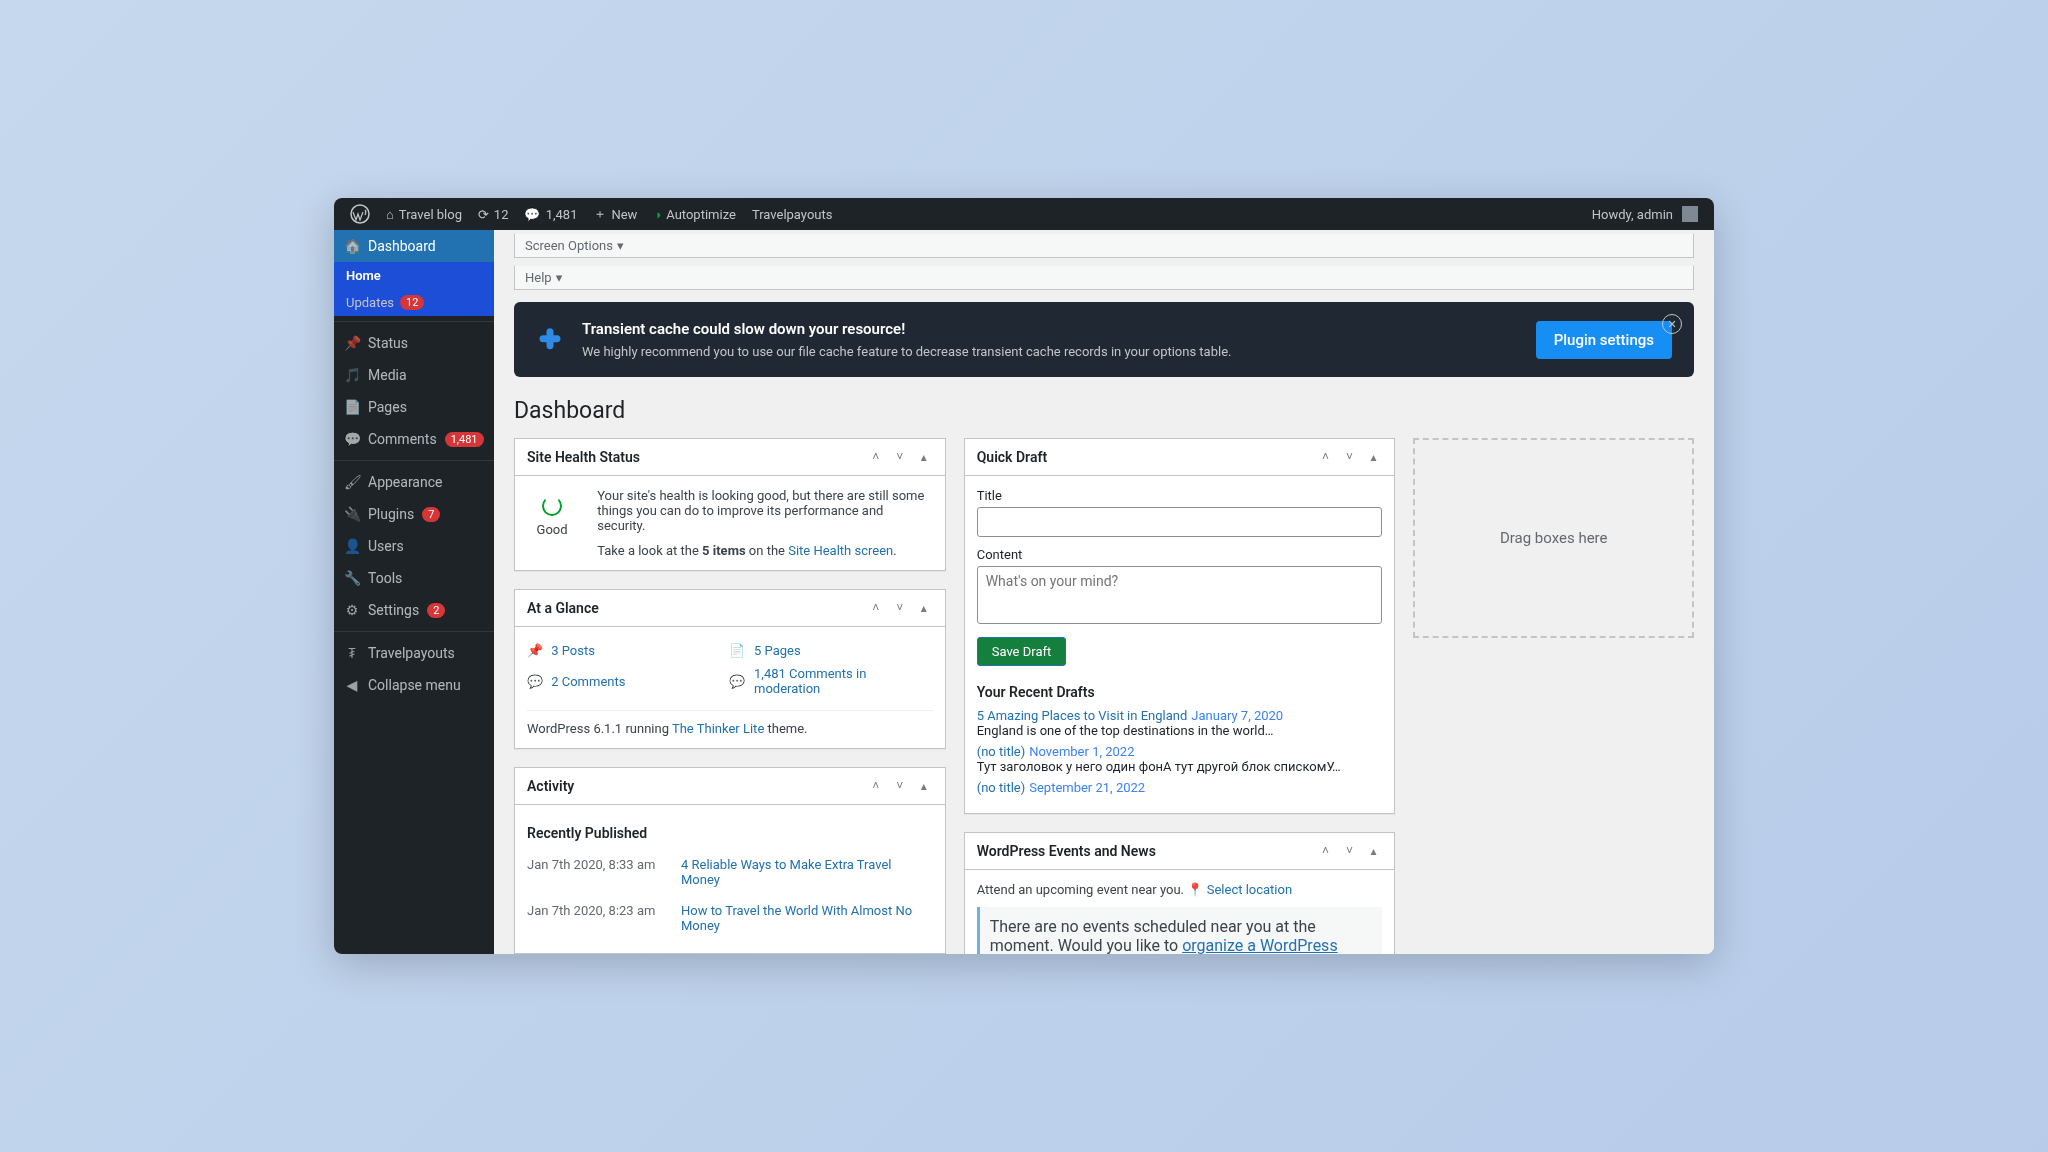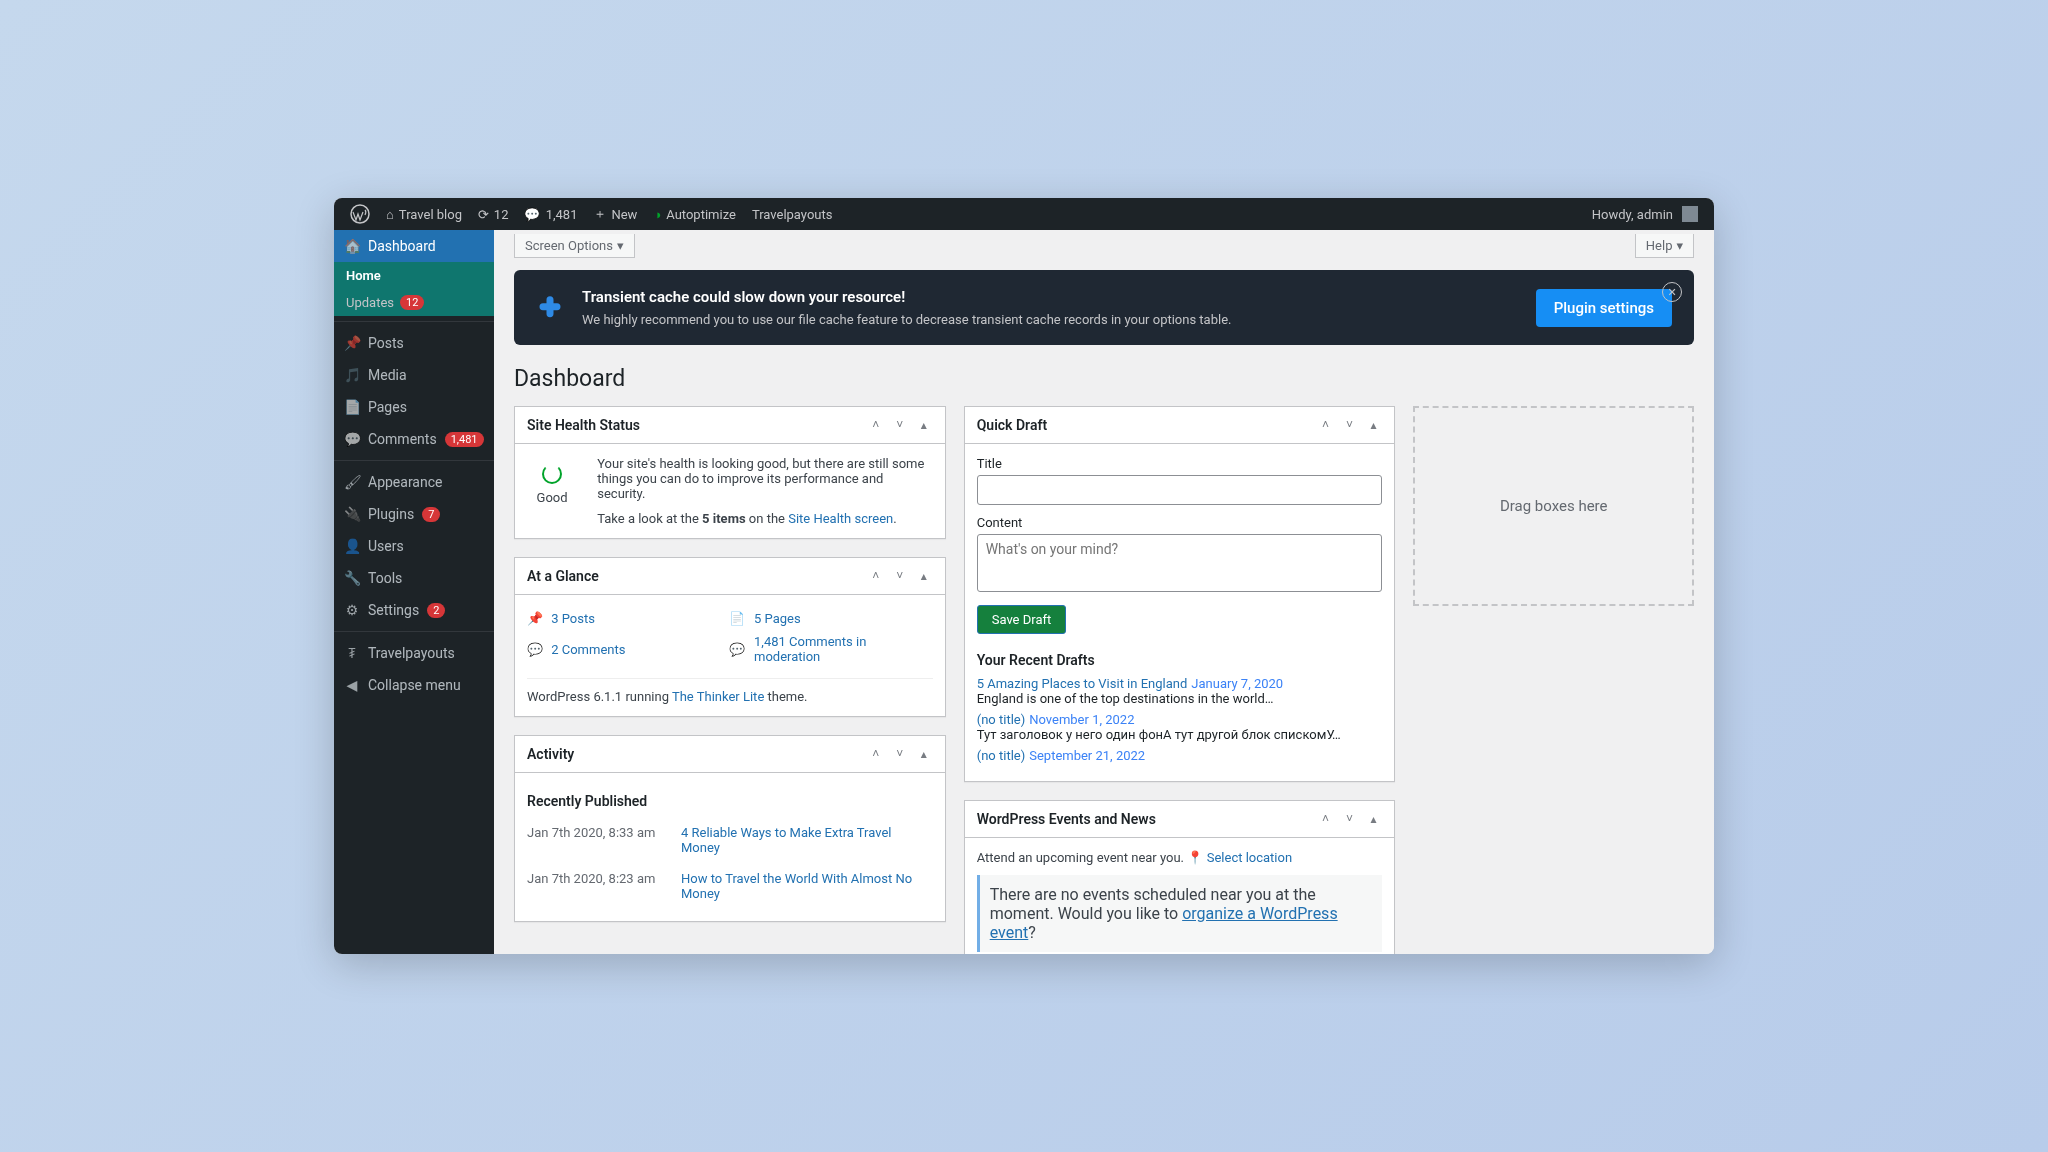--- a/index.html
+++ b/index.html
@@ -7,27 +7,27 @@
 .outer-frame { width:1380px; height:756px; background:#f0f0f1; border-radius:8px; overflow:hidden; box-shadow:0 10px 40px rgba(0,0,0,0.2); display:flex; flex-direction:column; }
 .adminbar { background:#1d2327; color:#c3c4c7; height:32px; display:flex; align-items:center; font-size:13px; padding:0 8px; }
 .adminbar-left { display:flex; align-items:center; gap:0; }
 .adminbar-right { margin-left:auto; display:flex; align-items:center; gap:6px; }
 .ab-item { display:flex; align-items:center; gap:5px; padding:0 8px; height:32px; color:#c3c4c7; cursor:pointer; }
 .admin-wrap { flex:1; display:flex; overflow:hidden; }
 .sidebar { width:160px; background:#1d2327; color:#c3c4c7; font-size:14px; display:flex; flex-direction:column; }
 .side-item { display:flex; align-items:center; gap:8px; padding:8px 10px; color:rgba(240,246,252,.7); cursor:pointer; position:relative; }
 .side-item.current { background:#2271b1; color:#fff; }
 .side-item.current::after { content:''; position:absolute; right:-8px; top:50%; transform:translateY(-50%); border:8px solid transparent; border-right-color:#f0f0f1; }
-.side-sub { background:#0f766e; }
+.side-sub { background:#1d4ed8; }
 .side-sub-item { padding:6px 12px; color:#c3c4c7; font-size:13px; cursor:pointer; display:flex; align-items:center; gap:6px; }
 .side-sub-item.active { color:#fff; font-weight:600; }
 .side-sep { border-top:1px solid #32373c; margin:5px 0; }
 .badge-red { background:#d63638; color:#fff; border-radius:9px; font-size:11px; padding:1px 6px; min-width:18px; text-align:center; display:inline-block; }
 .content { flex:1; background:#f0f0f1; overflow-y:auto; padding:0 20px 20px 20px; position:relative; }
-.top-tabs { display:flex; justify-content:space-between; gap:8px; padding:4px 0 0 0; }
+.top-tabs { display:flex; justify-content:center; gap:8px; padding:4px 0 0 0;flex-direction:column; }
 .top-tab { background:#f6f7f7; border:1px solid #c3c4c7; border-top:none; padding:4px 10px; font-size:13px; color:#646970; cursor:pointer; display:flex; align-items:center; gap:4px; }
 .notice-dark { background:#1f2833; color:#fff; border-radius:6px; padding:18px 22px; margin:12px 0 20px 0; display:flex; align-items:center; gap:18px; position:relative; }
 .notice-dark .logo { width:28px; height:28px; }
 .notice-dark h3 { font-size:15px; font-weight:600; margin-bottom:6px; }
 .notice-dark p { font-size:13px; color:#c3c4c7; }
 .btn-blue { background:#168ef4; color:#fff; border:none; padding:10px 18px; border-radius:4px; font-size:15px; font-weight:500; cursor:pointer; margin-left:auto; }
 .close-x { position:absolute; top:12px; right:12px; width:20px; height:20px; border:1.5px solid #c3c4c7; border-radius:50%; display:flex; align-items:center; justify-content:center; cursor:pointer; font-size:11px; color:#c3c4c7; }
 h1.page-title { font-size:23px; font-weight:400; color:#1d2327; margin:4px 0 14px 0; }
 .dash-grid { display:flex; gap:18px; }
 .dash-col { flex:1; display:flex; flex-direction:column; gap:18px; }
@@ -116,21 +116,21 @@
       <div class="side-sub">
         <div class="side-sub-item active">Home</div>
         <div class="side-sub-item">
             <span>Updates</span>
             <span class="badge-red">12</span>
           </div>
       </div>
       <div class="side-sep"></div>
       <div class="side-item">
           <span class="dashicon">📌</span>
-          <span>Posts</span>
+          <span>Status</span>
         </div>
       <div class="side-item">
           <span class="dashicon">🎵</span>
           <span>Media</span>
         </div>
       <div class="side-item">
           <span class="dashicon">📄</span>
           <span>Pages</span>
         </div>
       <div class="side-item">

